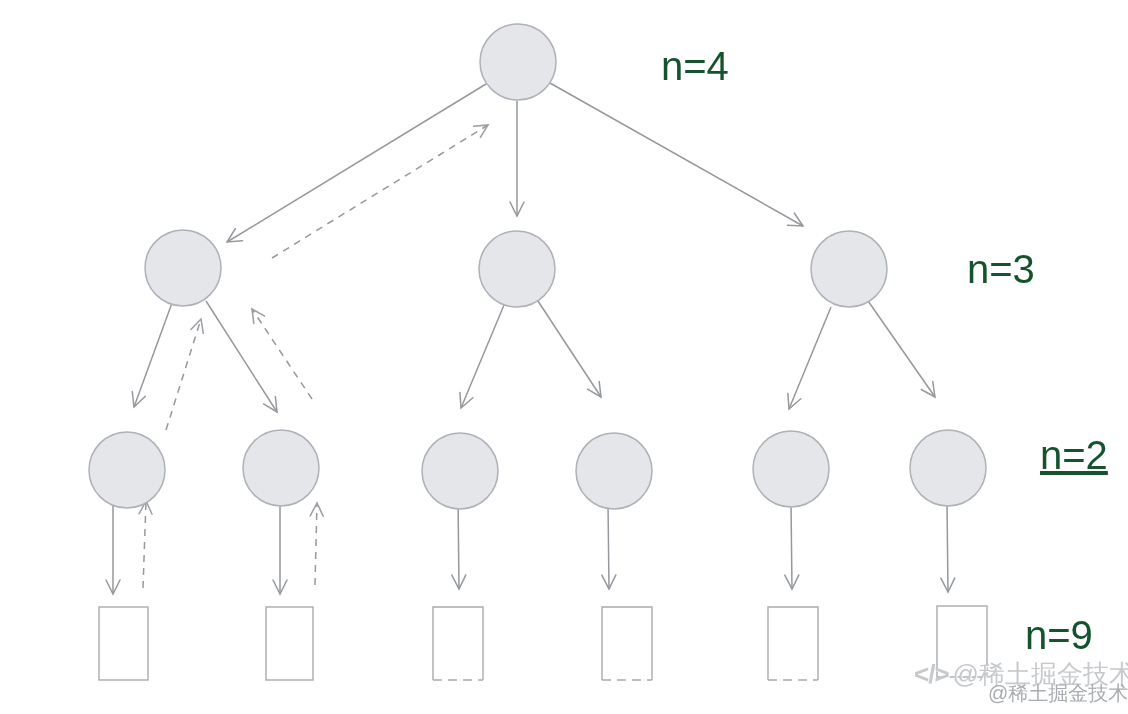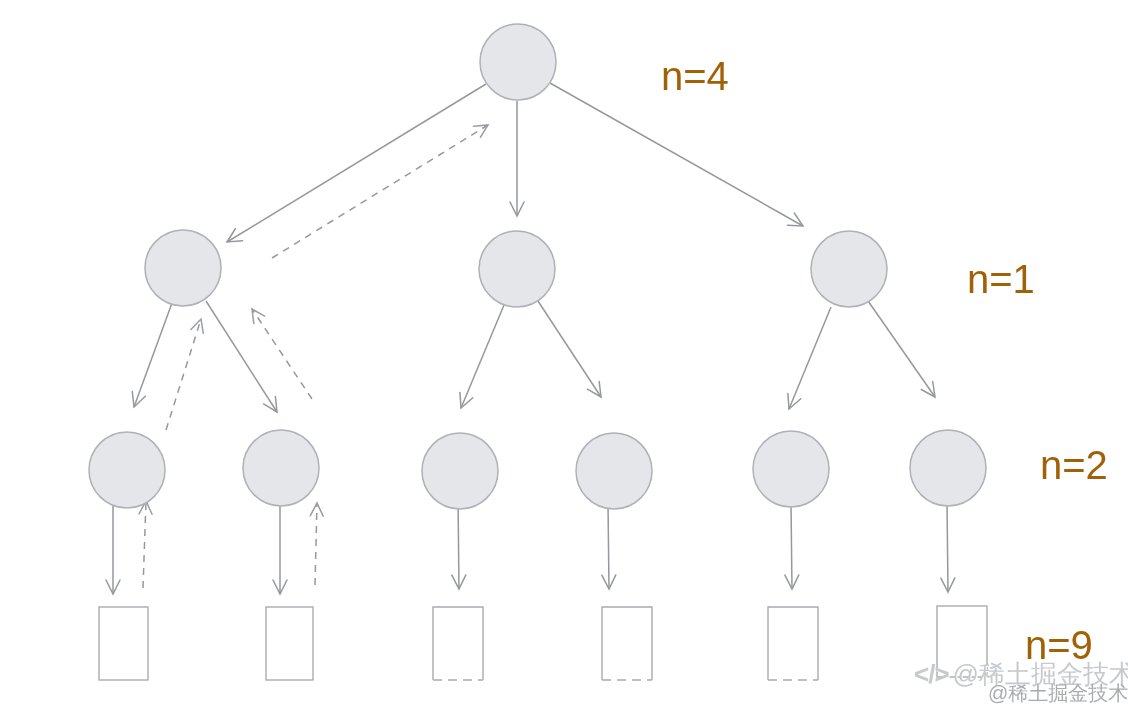--- a/index.html
+++ b/index.html
@@ -7,25 +7,24 @@
     width:1128px;height:714px;position:relative;overflow:hidden;
     background:#ffffff;
     font-family:"Liberation Sans", sans-serif;
   }
   #stage{position:absolute;left:0;top:0;width:1128px;height:714px;}
   svg#tree-svg{position:absolute;left:0;top:0;}
   .level-label{
     position:absolute;
     font-size:40px;
     line-height:1;
-    color:#a16207;
+    color:#14532d;
     letter-spacing:0px;
     white-space:nowrap;
     user-select:none;
-    margin-top:10px;
   }
   .watermark{
     position:absolute;
     white-space:nowrap;
     user-select:none;
   }
   .watermark-back{
     left:914px;top:657px;
     font-size:26px;
     color:#c6c9cd;
@@ -97,20 +96,20 @@
         <circle cx="127" cy="470" r="38" fill="#e4e6e9" stroke="#aeb1b6" stroke-width="1.5"></circle>
         <circle cx="281" cy="468" r="38" fill="#e4e6e9" stroke="#aeb1b6" stroke-width="1.5"></circle>
         <circle cx="460" cy="471" r="38" fill="#e4e6e9" stroke="#aeb1b6" stroke-width="1.5"></circle>
         <circle cx="614" cy="471" r="38" fill="#e4e6e9" stroke="#aeb1b6" stroke-width="1.5"></circle>
         <circle cx="791" cy="469" r="38" fill="#e4e6e9" stroke="#aeb1b6" stroke-width="1.5"></circle>
         <circle cx="948" cy="468" r="38" fill="#e4e6e9" stroke="#aeb1b6" stroke-width="1.5"></circle>
       </g>
   </svg>
 
   <div class="level-label" style="left: 661px; top: 46px;">n=4</div>
-  <div class="level-label" style="left: 967px; top: 249px;">n=1</div>
-  <div class="level-label" style="left: 1040px; top: 435px;">n=2</div>
+  <div class="level-label" style="left: 967px; top: 249px;">n=3</div>
+  <div class="level-label" style="left: 1040px; top: 435px; text-decoration: underline;">n=2</div>
   <div class="level-label" style="left: 1025px; top: 615px;">n=9</div>
 
   <div class="watermark watermark-back"><span class="wm-icon">&lt;/&gt;</span><span>@稀土掘金技术社区</span></div>
   <div class="watermark watermark-front"><span>@稀土掘金技术社区</span></div>
 
 </div>
 
 </body></html>

